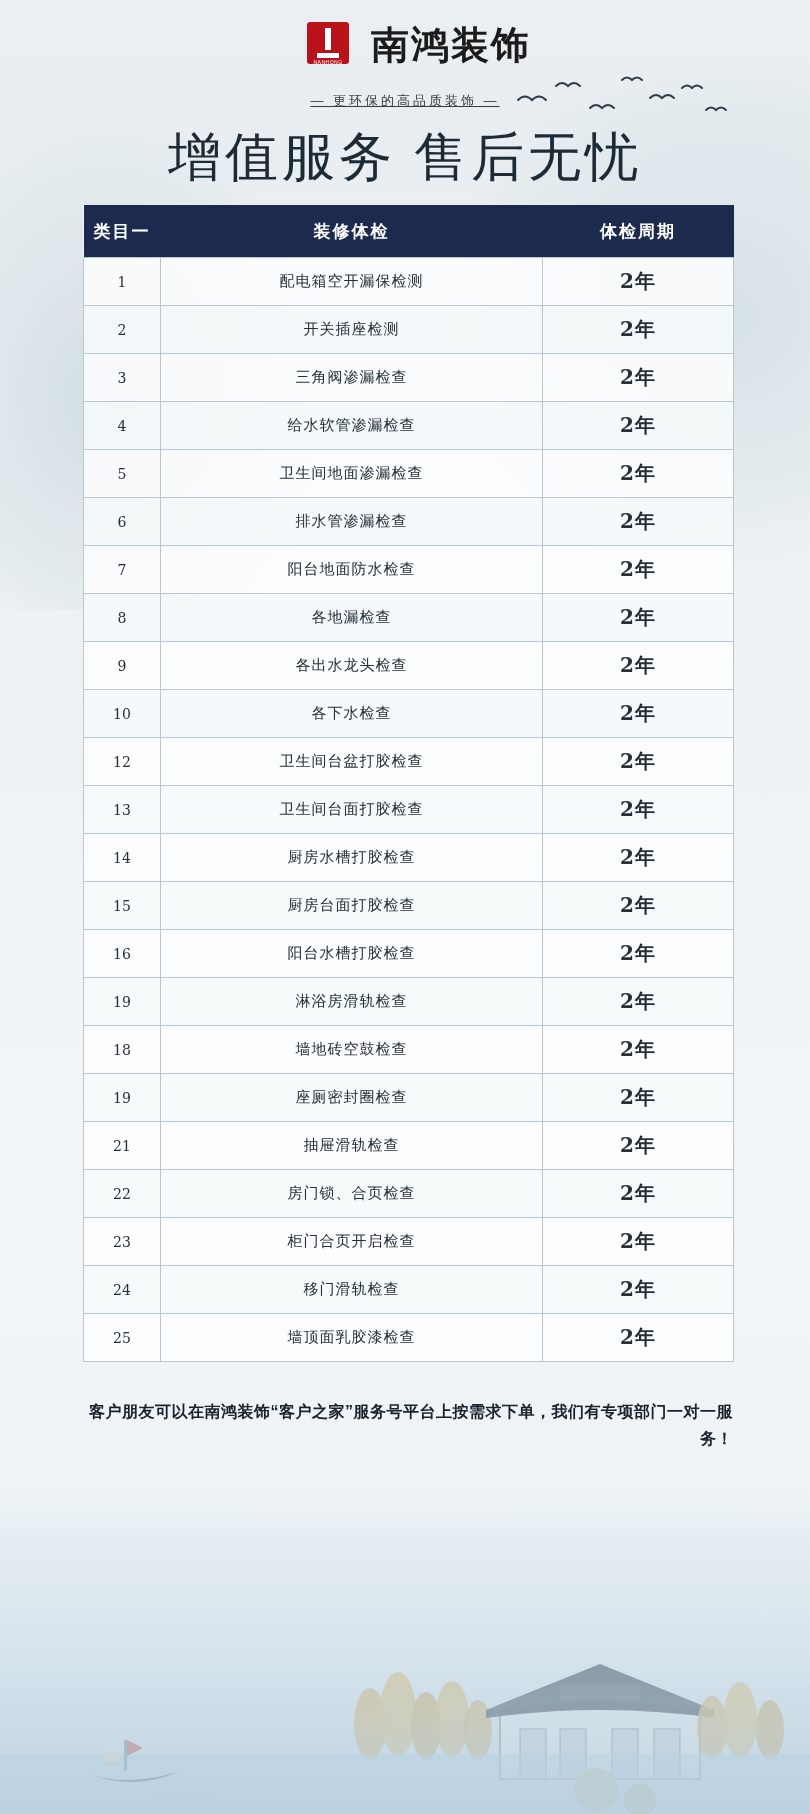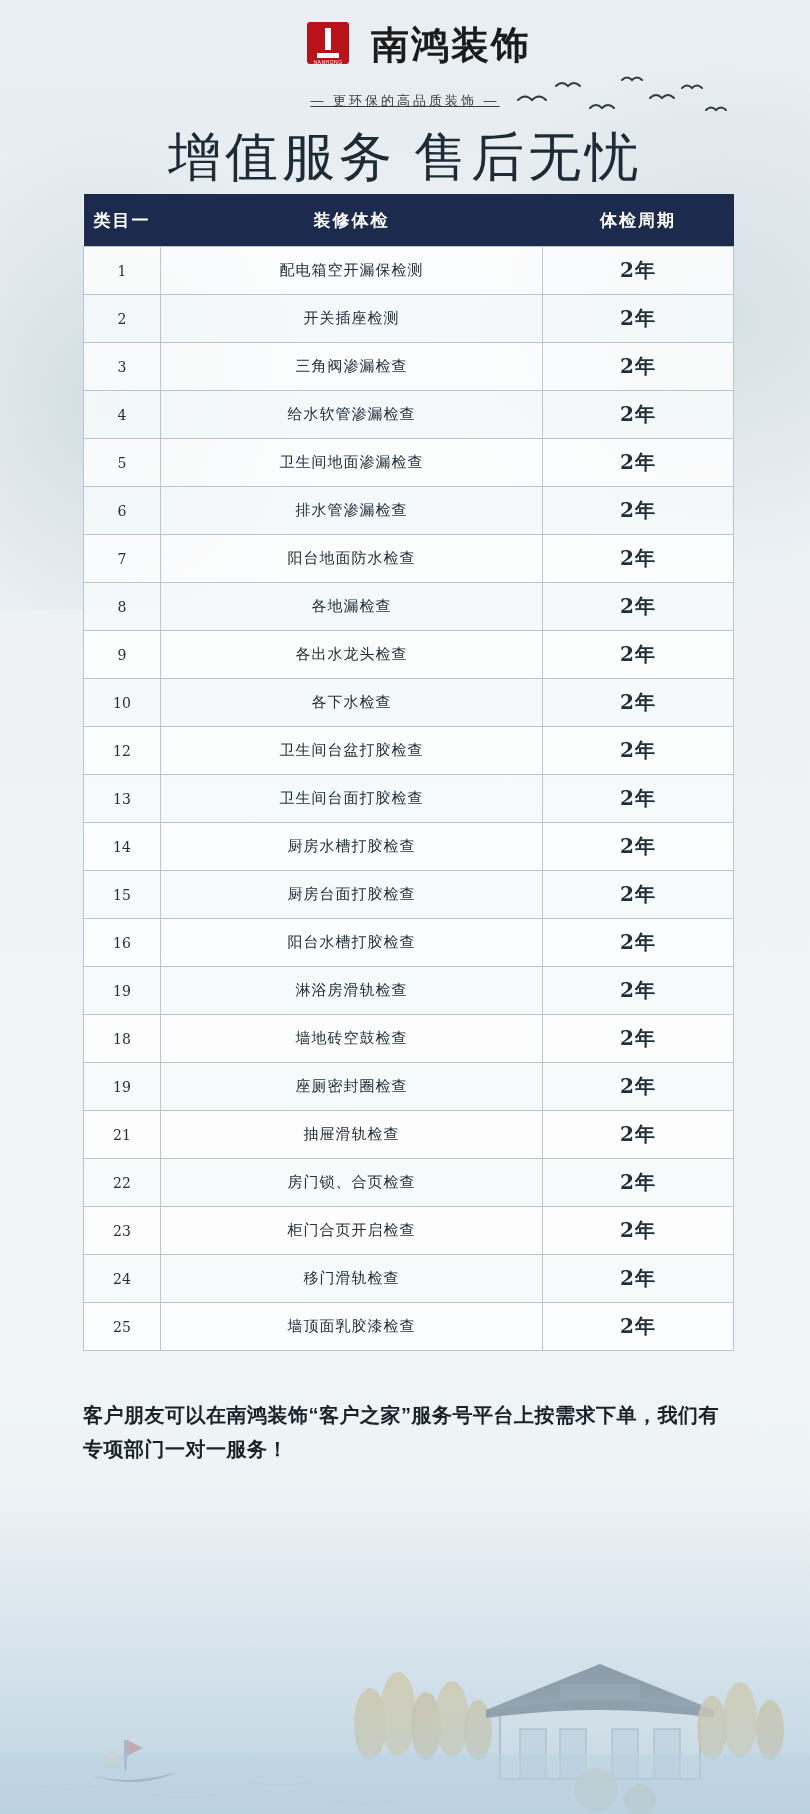--- a/index.html
+++ b/index.html
@@ -149,21 +149,21 @@
     letter-spacing: 4px;
   }
   .main-title .gap {
     display: inline-block;
     width: 18px;
   }
 
   
   .table-wrap {
     position: absolute;
-    top: 194px;
+    top: 205px;
     left: 83px;
     width: 644px;
   }
   table.svc {
     border-collapse: collapse;
     width: 644px;
     table-layout: fixed;
     background: rgba(255,255,255,0.62);
   }
   table.svc thead th {
@@ -209,25 +209,26 @@
   th.h-no { width: 75px; }
   th.h-item { width: 380px; }
   th.h-cycle { width: 189px; }
 
   
   .footer-note {
     position: absolute;
     left: 83px;
     top: 1398px;
     width: 650px;
-    font-size: 20px;
+    font-size: 16px;
     font-weight: bold;
     color: #17222b;
     line-height: 1.7;
     letter-spacing: 0.5px;
+    text-align: right;
   }
 
   
   .scenery {
     position: absolute;
     left: 0;
     bottom: 0;
     width: 810px;
     height: 300px;
     pointer-events: none;

